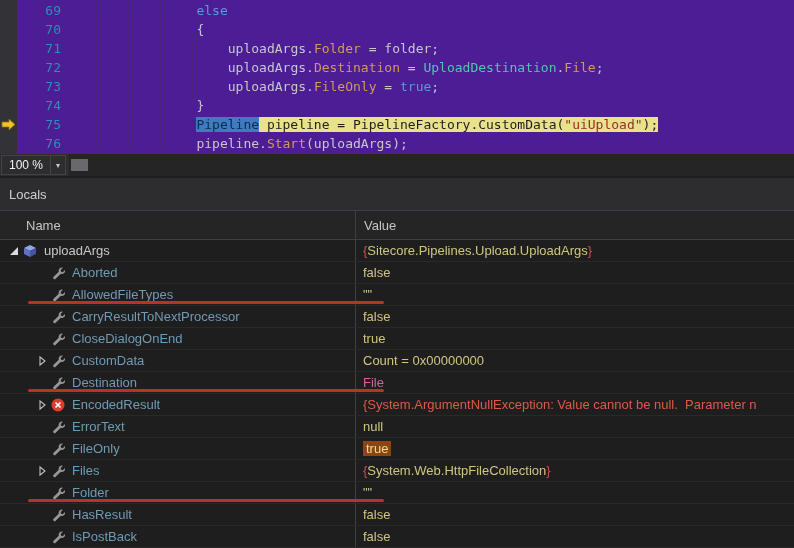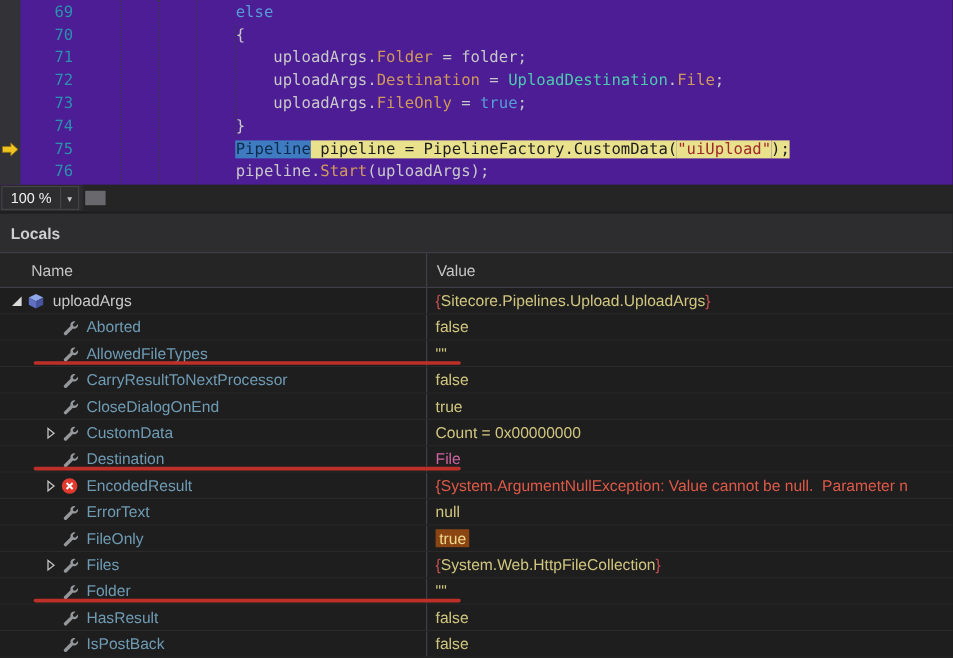--- a/index.html
+++ b/index.html
@@ -36,21 +36,21 @@
   .zoom-ctrl { height:20px; margin-left:1px; display:flex; align-items:center;
     border:1px solid #434346; background:#2D2D30; color:#F1F1F1; font-size:12px; }
   .zoom-label { padding:0 7px; white-space:pre; }
   .zoom-arrow { width:15px; height:18px; border-left:1px solid #434346;
     font-size:8px; color:#C8C8C8; display:flex; align-items:center; justify-content:center; }
   .hscroll { flex:1; height:22px; margin-left:3px; background:#252526; position:relative; }
   .hthumb { position:absolute; left:2px; top:5px; width:17px; height:12px; background:#68686D; }
 
   
   .locals-title { height:34px; background:#2D2D30; color:#CFCFCF; font-size:13px;
-    padding-left:9px; display:flex; align-items:center; border-top:2px solid #1E1E1E;font-weight:bold; }
+    padding-left:9px; display:flex; align-items:center; border-top:2px solid #1E1E1E; }
   .grid-header { height:30px; background:#252526; display:flex; color:#C5C5C5; font-size:13px;
     border-top:1px solid #3F3F46; border-bottom:1px solid #3F3F46; }
   .h-name  { width:355px; display:flex; align-items:center; padding-left:26px; }
   .h-value { flex:1; display:flex; align-items:center; padding-left:8px; border-left:1px solid #3F3F46; }
 
   .lrow { height:22px; display:flex; background:#1E1E1F; border-bottom:1px solid #29292A;
     position:relative; font-size:13px; }
   .name-cell { width:355px; display:flex; align-items:center; overflow:hidden; }
   .val-cell  { flex:1; border-left:1px solid #3F3F46; display:flex; align-items:center;
     padding-left:7px; overflow:hidden; white-space:pre; }

